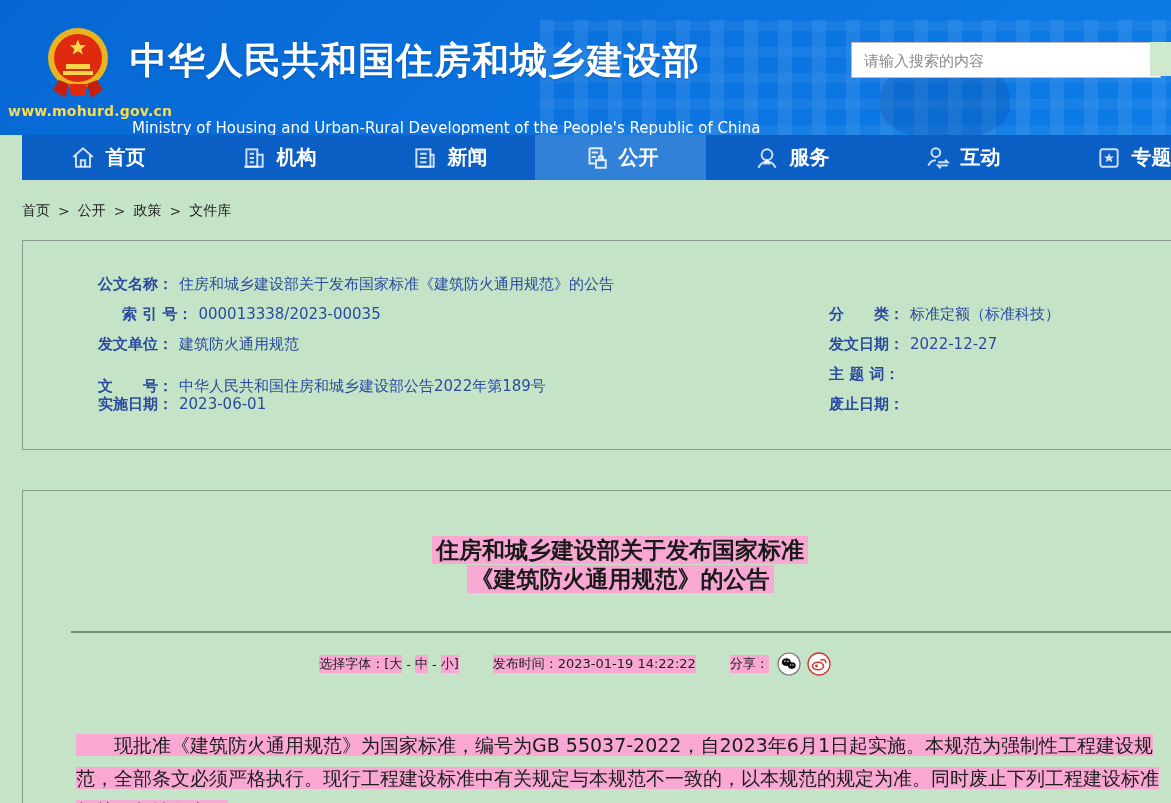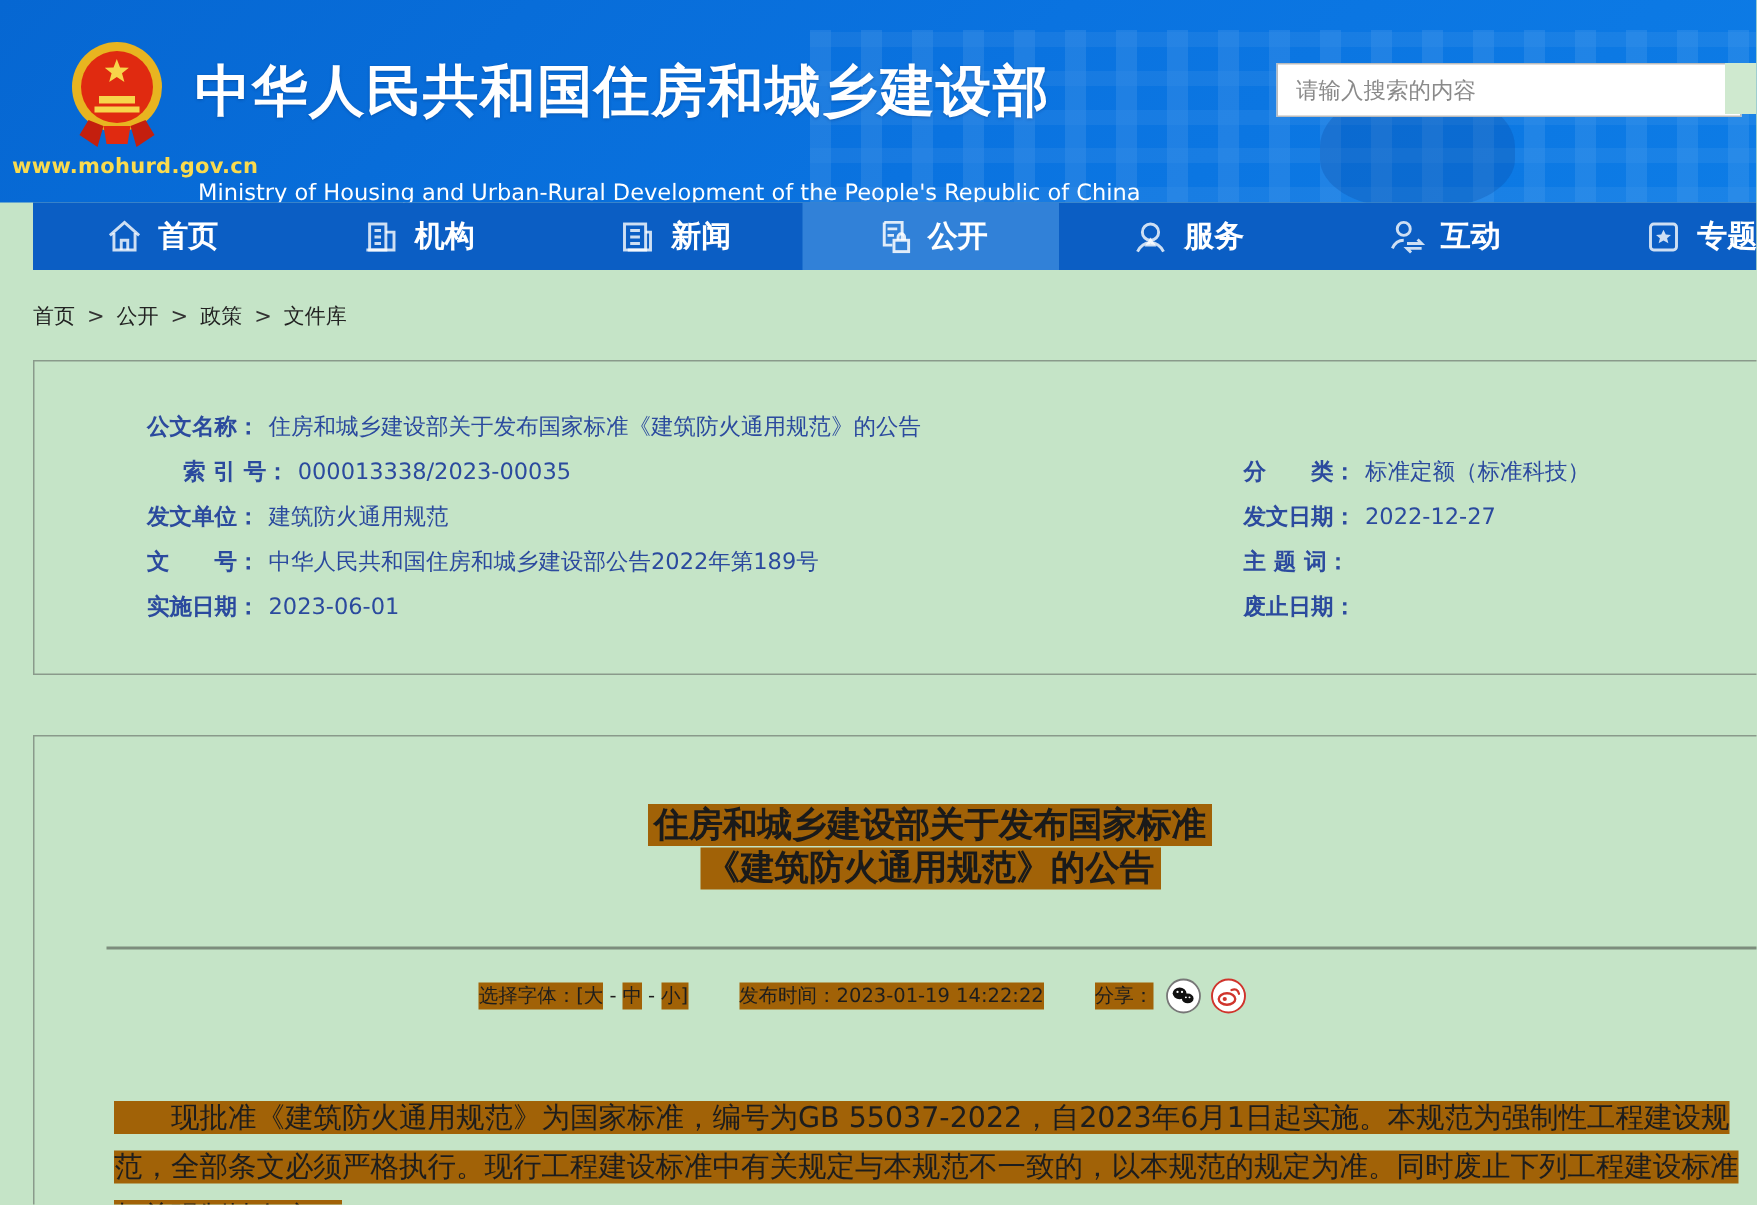--- a/index.html
+++ b/index.html
@@ -75,21 +75,21 @@
   .doc-row.rcol{left:806px;}
   .doc-label{font-weight:bold;margin-right:6px;}
   
   .article-box{
     position:absolute;top:490px;left:22px;width:1196px;height:400px;
     border:1px solid #8a9a8b;background:#c5e4c7;box-sizing:border-box;
   }
   .art-title{width:100%;text-align:center;font-weight:bold;font-size:23px;
     color:#1a1a1a;line-height:29px;}
   .art-title-1{margin-top:45px;}
-  .hl{background:#a16207;text-align:center;}
+  .hl{background:#f9a8d4;text-align:center;}
   .art-title span{padding:1px 4px;}
   .divider{position:absolute;top:140px;left:48px;right:8px;height:2px;background:#7d8d7d;}
   .meta-row{
     position:absolute;top:160px;left:0;right:90px;height:26px;
     display:flex;justify-content:center;align-items:center;gap:4px;
     font-size:13px;color:#1d1d1d;white-space:nowrap;
   }
   .meta-row .gap{width:26px;}
   .fs-opt{cursor:pointer;}
   .share-icons{display:flex;gap:6px;align-items:center;margin-left:4px;}
@@ -207,21 +207,21 @@
     <span class="doc-label">分　　类：</span><span>标准定额（标准科技）</span>
   </div>
 
   <div class="doc-row" style="top:94px;">
     <span class="doc-label">发文单位：</span><span>建筑防火通用规范</span>
   </div>
   <div class="doc-row rcol" style="top:94px;">
     <span class="doc-label">发文日期：</span><span>2022-12-27</span>
   </div>
 
-  <div class="doc-row" style="top:124px;">
+  <div class="doc-row" style="top:136px;">
     <span class="doc-label">文　　号：</span><span>中华人民共和国住房和城乡建设部公告2022年第189号</span>
   </div>
   <div class="doc-row rcol" style="top:124px;">
     <span class="doc-label">主 题 词：</span><span></span>
   </div>
 
   <div class="doc-row" style="top:154px;">
     <span class="doc-label">实施日期：</span><span>2023-06-01</span>
   </div>
   <div class="doc-row rcol" style="top:154px;">

